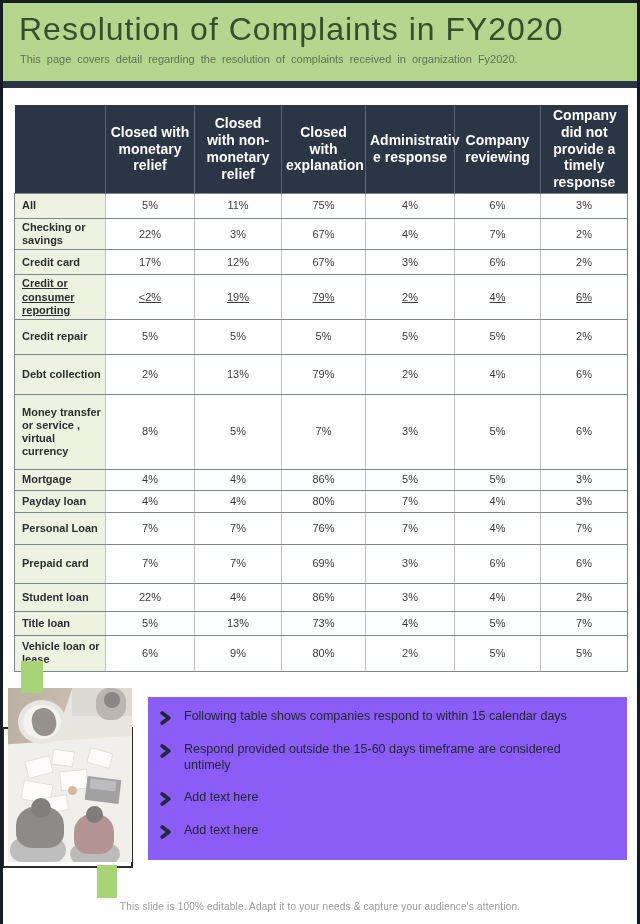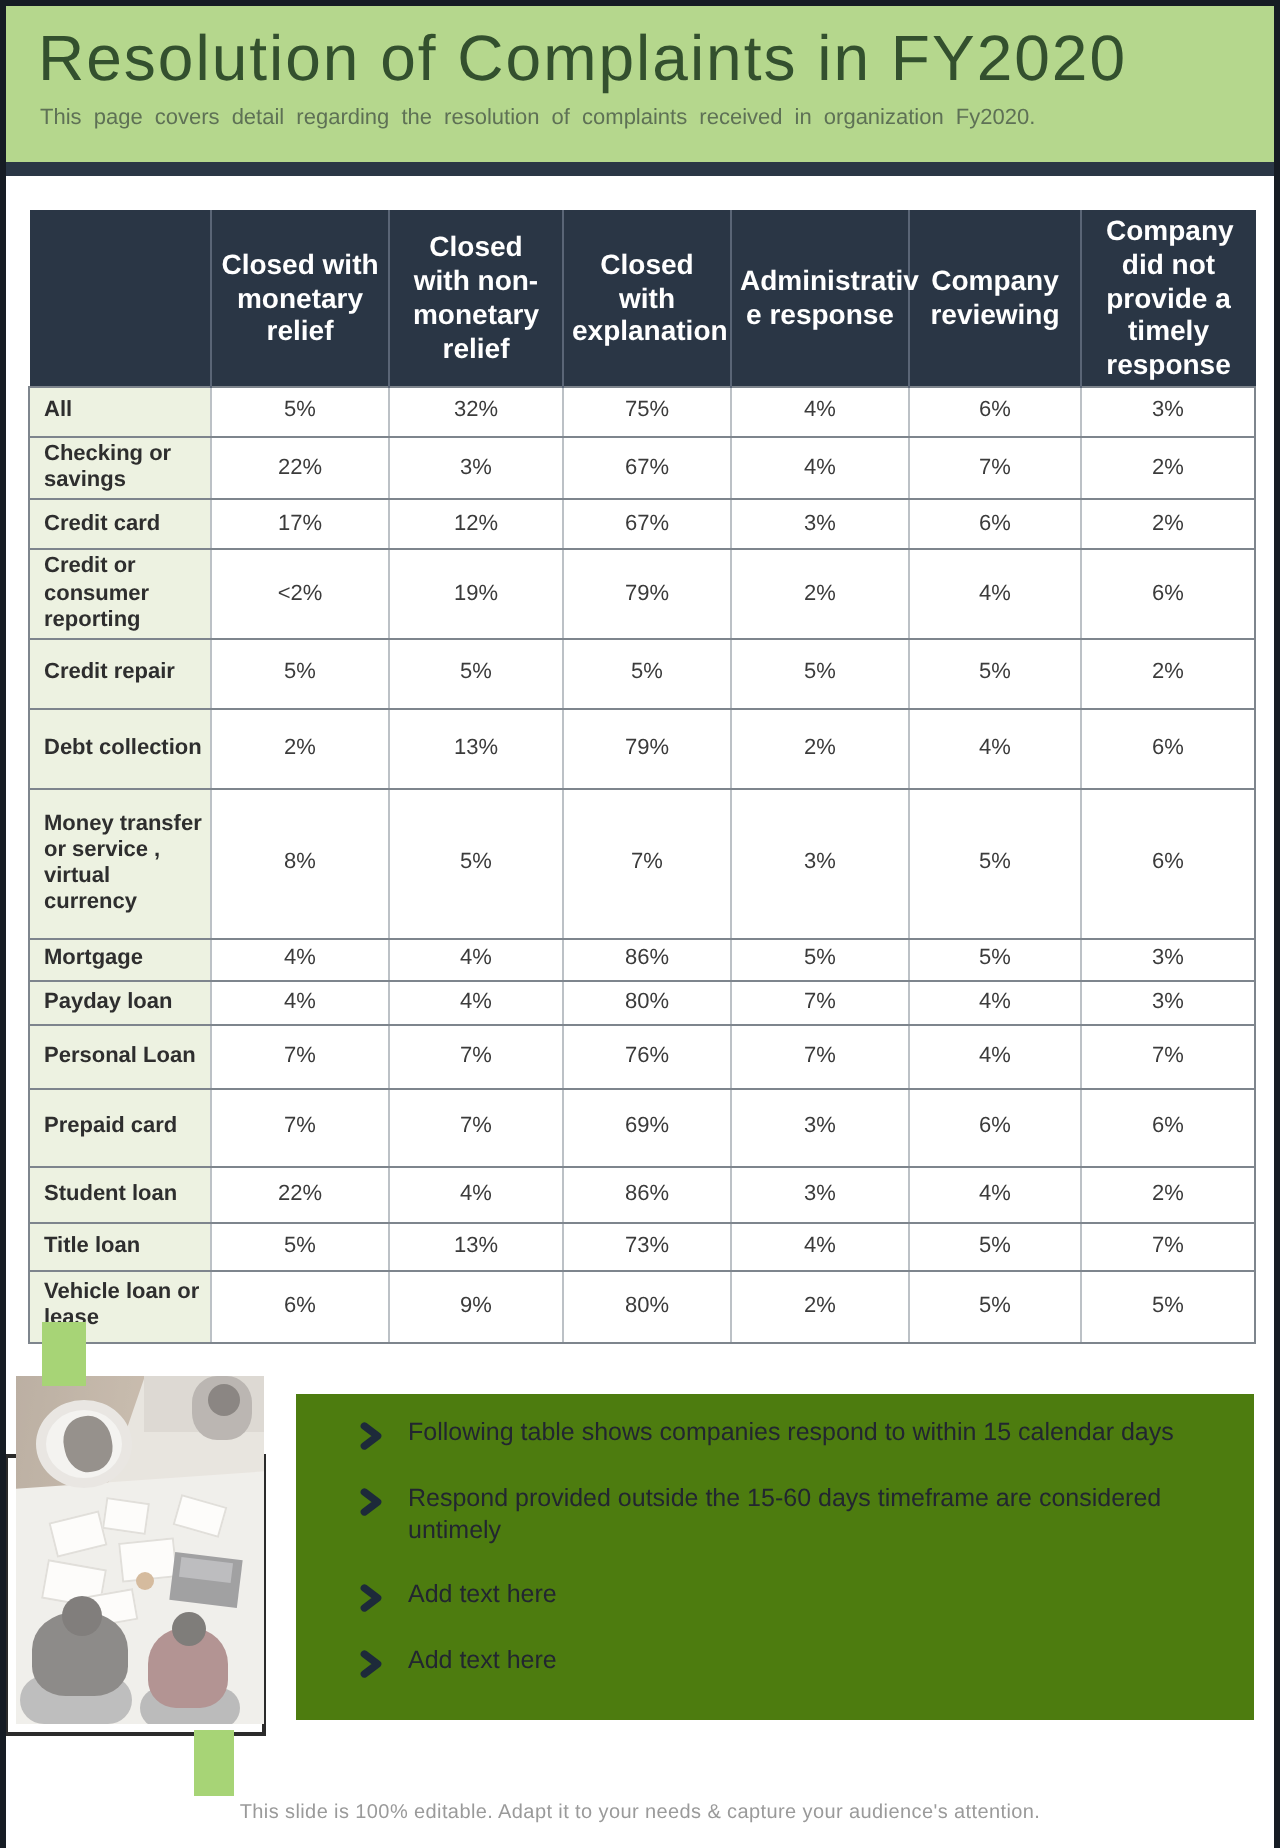--- a/index.html
+++ b/index.html
@@ -41,21 +41,21 @@
     padding:2px 4px; line-height:1.2; background:#ffffff;
   }
   .dtable tbody td.rowlabel {
     background:#edf2e1; font-weight:bold; color:#2e2e2e; text-align:left;
     padding:2px 4px 2px 7px; border-left:1px solid #7e858d;
   }
   .dtable tbody td:last-child { border-right:1px solid #7e858d; }
   .dtable tbody tr:nth-child(1)  td { height:25px; }
   .dtable tbody tr:nth-child(2)  td { height:29px; }
   .dtable tbody tr:nth-child(3)  td { height:25px; }
-  .dtable tbody tr:nth-child(4)  td { height:44px; }
+  .dtable tbody tr:nth-child(4)  td { height:44px;text-decoration:underline; }
   .dtable tbody tr:nth-child(5)  td { height:35px; }
   .dtable tbody tr:nth-child(6)  td { height:40px; }
   .dtable tbody tr:nth-child(7)  td { height:75px; }
   .dtable tbody tr:nth-child(8)  td { height:21px; }
   .dtable tbody tr:nth-child(9)  td { height:22px; }
   .dtable tbody tr:nth-child(10) td { height:32px; }
   .dtable tbody tr:nth-child(11) td { height:39px; }
   .dtable tbody tr:nth-child(12) td { height:28px; }
   .dtable tbody tr:nth-child(13) td { height:24px; }
   .dtable tbody tr:nth-child(14) td { height:36px; }
@@ -85,21 +85,21 @@
   .ph-cup { left:60px; top:98px; width:9px; height:9px; border-radius:50%; background:#b78a58; }
   .ph-shirt3 { left:8px; top:118px; width:48px; height:42px; border-radius:45% 45% 35% 35%; background:#3c3835; }
   .ph-head3 { left:23px; top:110px; width:20px; height:20px; border-radius:50%; background:#27221e; }
   .ph-chair3 { left:2px; top:150px; width:56px; height:24px; border-radius:12px; background:#90908f; }
   .ph-shirt4 { left:66px; top:126px; width:40px; height:40px; border-radius:45% 45% 35% 35%; background:#7d4746; }
   .ph-head4 { left:78px; top:118px; width:17px; height:17px; border-radius:50%; background:#241f1b; }
   .ph-chair4 { left:62px; top:156px; width:50px; height:20px; border-radius:10px; background:#8b8b8a; }
   .ph-wash { inset:0; background:rgba(255,255,255,0.42); }
 
   .notes-panel { position:absolute; left:148px; top:697px; width:479px; height:163px;
-    background:#4d7c0f; z-index:2;padding-left:20px; }
+    background:#8b5cf6; z-index:2; }
   .bullet-list { display:flex; flex-direction:column; gap:17px; padding:12px 24px 0 8px; }
   .bullet { display:flex; align-items:flex-start; }
   .bullet .arrow { flex:0 0 auto; width:11px; height:14px; margin:2px 13px 0 4px; }
   .bullet .btext { font-size:12.5px; color:#222630; line-height:1.25; max-width:412px; }
 
   .footer { position:absolute; left:0; right:0; top:901px; text-align:center;
     font-size:10px; color:#9a9a9a; letter-spacing:0.2px; }
 </style>
 </head>
 <body>
@@ -131,21 +131,21 @@
           <td>Closed with explanation</td>
           <td>Administrativ e response</td>
           <td>Company reviewing</td>
           <td>Company did not provide a timely response</td>
         </tr>
     </thead>
     <tbody>
         <tr>
           <td class="rowlabel">All</td>
           <td>5%</td>
-          <td>32%</td>
+          <td>11%</td>
           <td>75%</td>
           <td>4%</td>
           <td>6%</td>
           <td>3%</td>
         </tr>
         <tr>
           <td class="rowlabel">Checking or savings</td>
           <td>22%</td>
           <td>3%</td>
           <td>67%</td>

